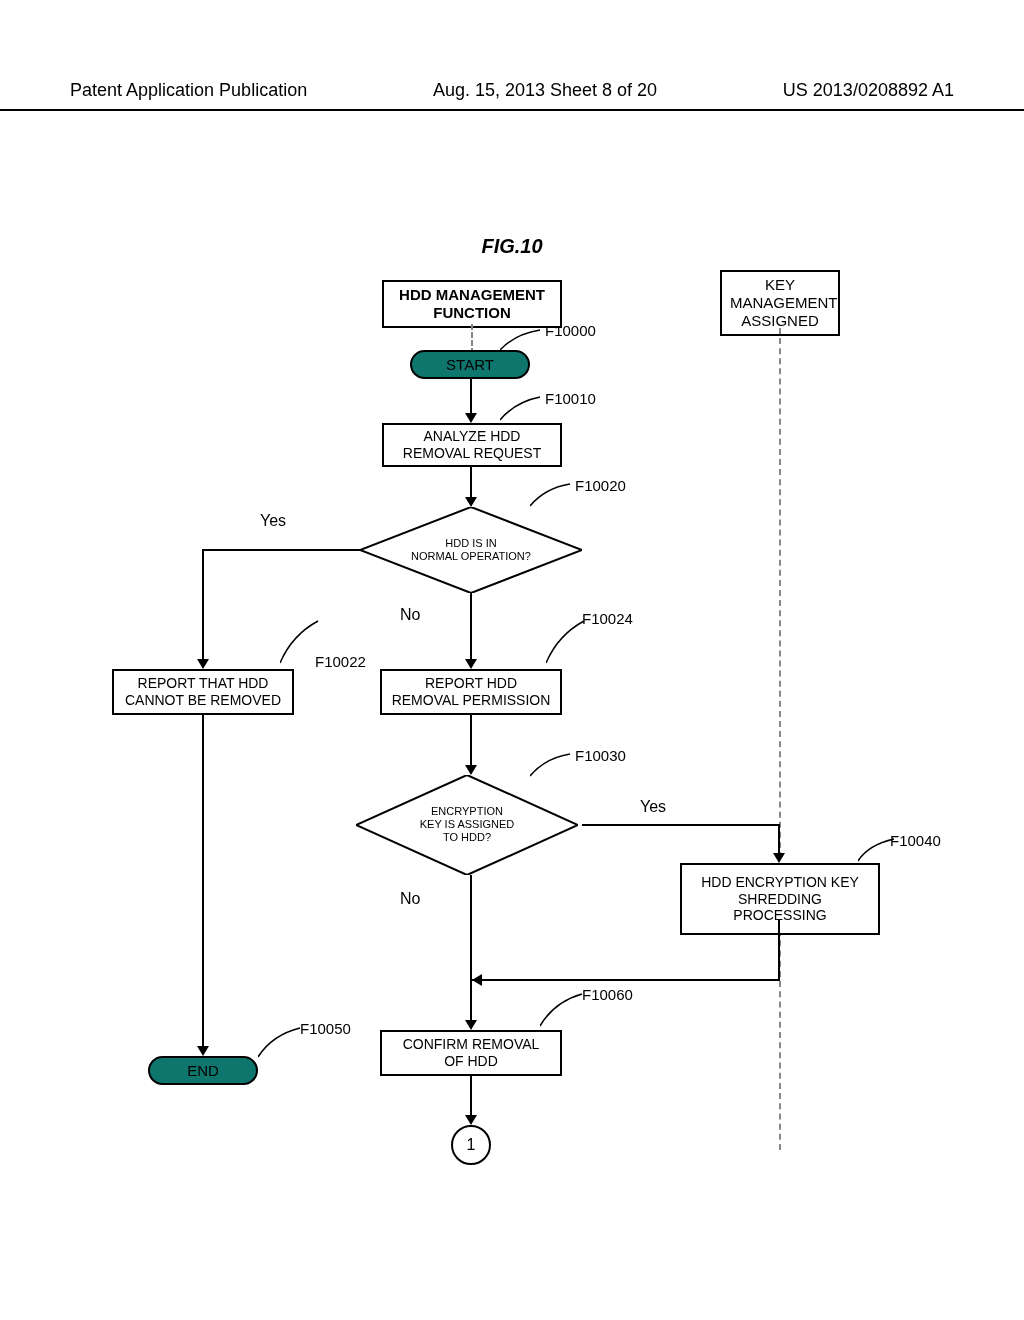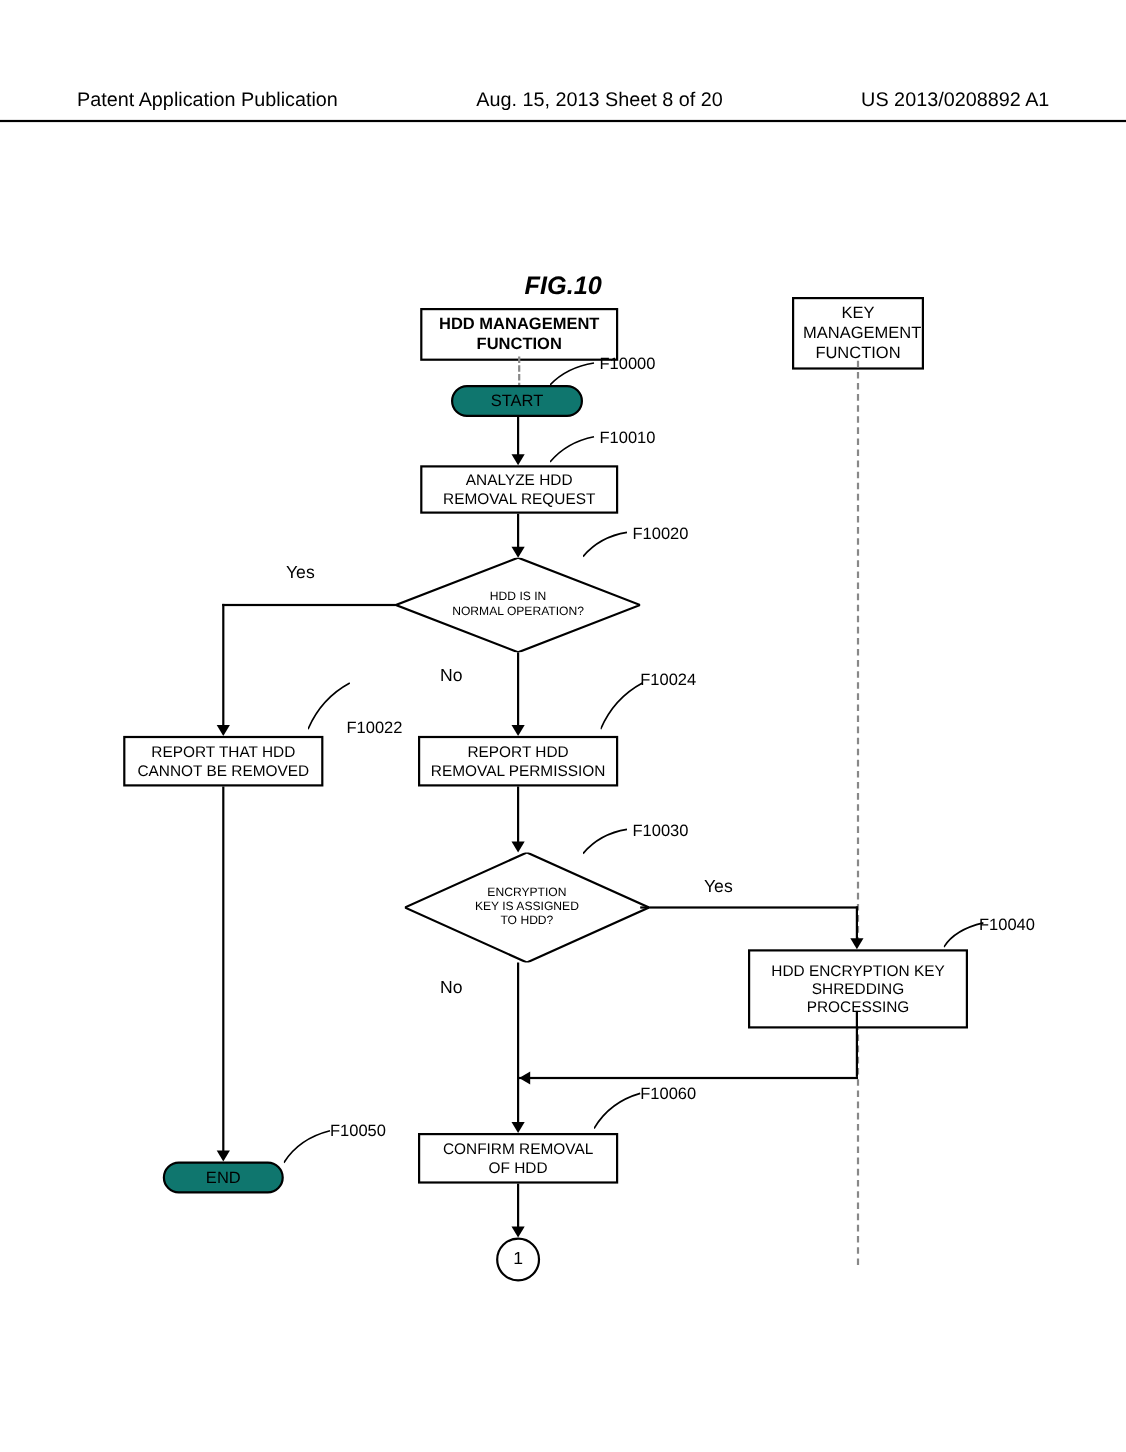--- a/index.html
+++ b/index.html
@@ -17,24 +17,24 @@
     right: 0;
     padding: 0 70px;
     display: flex;
     justify-content: space-between;
     font-size: 18px;
     border-bottom: 2px solid #000;
     padding-bottom: 8px;
   }
   .fig-title {
     position: absolute;
-    top: 246px;
+    top: 235px;
     left: 50%;
     transform: translateX(-50%);
-    font-size: 23px;
+    font-size: 20px;
     font-weight: bold;
     font-style: italic;
   }
   .diagram {
     position: absolute;
     top: 280px;
     left: 0;
     width: 1024px;
     height: 900px;
   }
@@ -152,21 +152,21 @@
 
 <div class="diagram">
 
   <div class="lane-header" style="top:0; left:382px; width:180px;">
     <span style="white-space:pre-line;font-weight:bold;">HDD MANAGEMENT
 FUNCTION</span>
   </div>
   <div class="lane-header" style="top:-10px; left:720px; width:120px;">
     <span style="white-space:pre-line;">KEY
 MANAGEMENT
-FUNCTION</span>
+ASSIGNED</span>
   </div>
 
   <div class="dashed-v" style="top:44px; left:471px; height:30px;"></div>
   <div class="dashed-v" style="top:48px; left:779px; height:530px;"></div>
   <div class="dashed-v" style="top:640px; left:779px; height:230px;"></div>
 
   <div class="terminator" style="top:70px; left:410px; width:120px;">
     <span>START</span>
   </div>
 
@@ -231,21 +231,21 @@
     <span style="white-space:pre-line;">REPORT HDD
 REMOVAL PERMISSION</span>
   </div>
 
   <div class="line vline" style="top:435px; left:202px; height:336px;"></div>
   <div class="arrow-down" style="top:766px; left:197px;"></div>
 
   <div class="line vline" style="top:435px; left:470px; height:55px;"></div>
   <div class="arrow-down" style="top:485px; left:465px;"></div>
 
-  <div class="decision-wrap" style="top:495px; left:368px; width:222px; height:100px;">
+  <div class="decision-wrap" style="top:495px; left:356px; width:222px; height:100px;">
     <div class="decision">
       <svg viewBox="0 0 222 100">
           <polygon points="111,0 222,50 111,100 0,50" fill="#fff" stroke="#000" stroke-width="2"></polygon>
         </svg>
       <div class="decision-text" style="white-space:pre-line;">ENCRYPTION
 KEY IS ASSIGNED
 TO HDD?</div>
     </div>
   </div>
   <svg class="curve-lead" style="top:470px; left:530px;" width="60" height="30">

